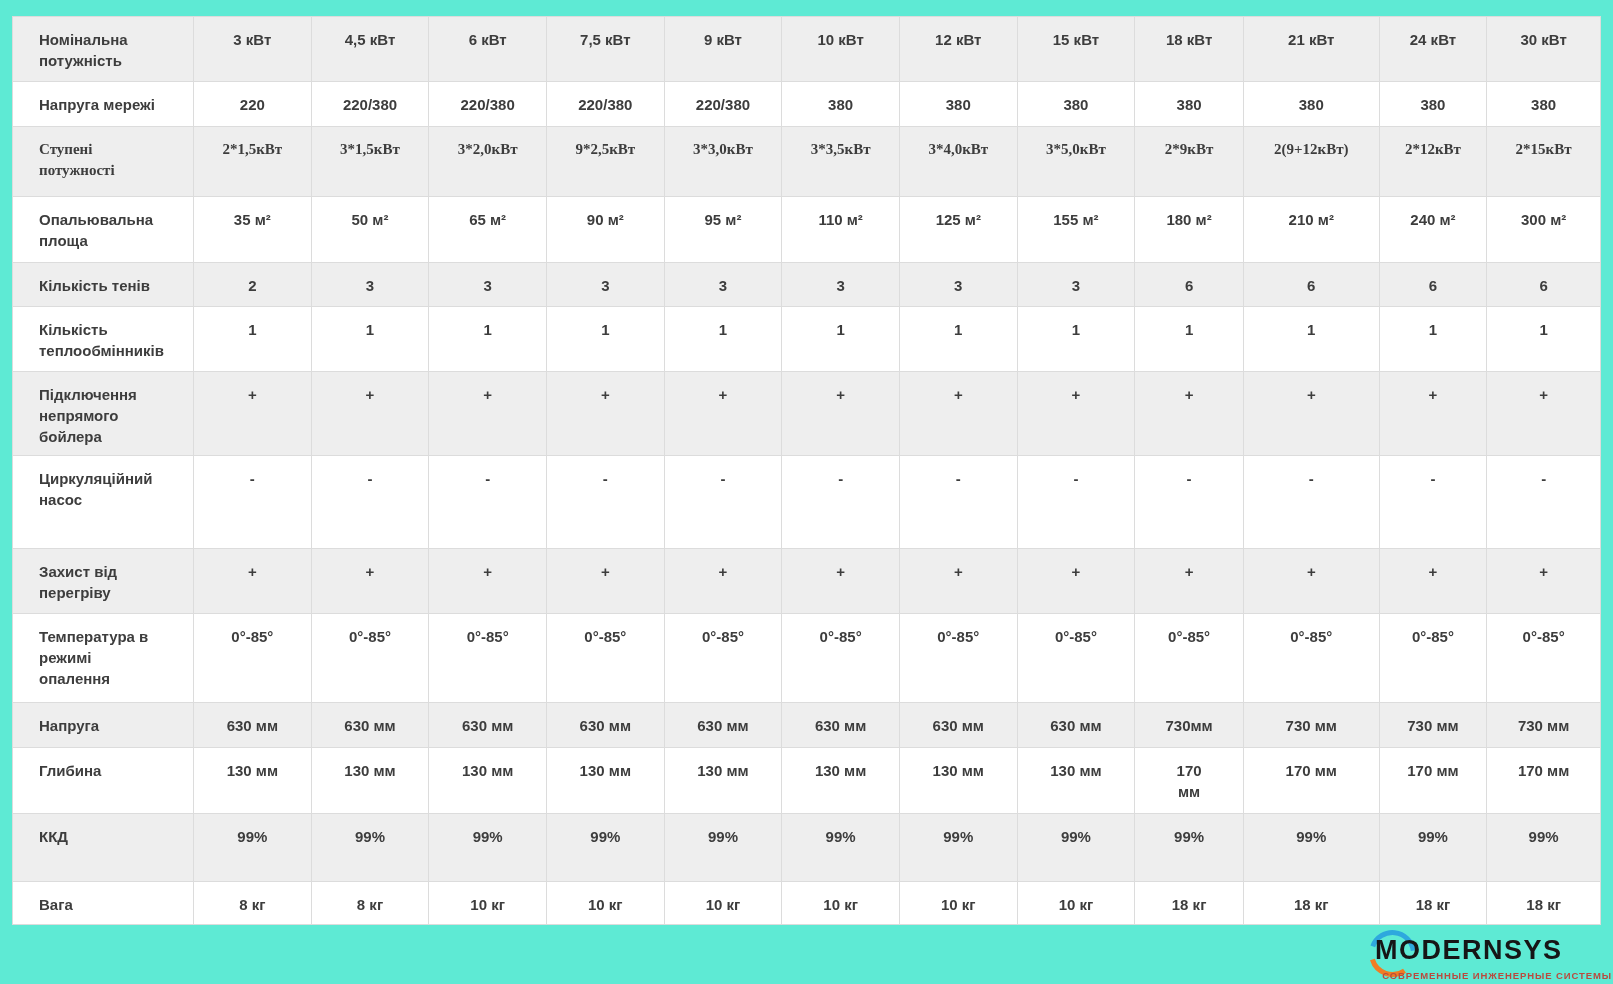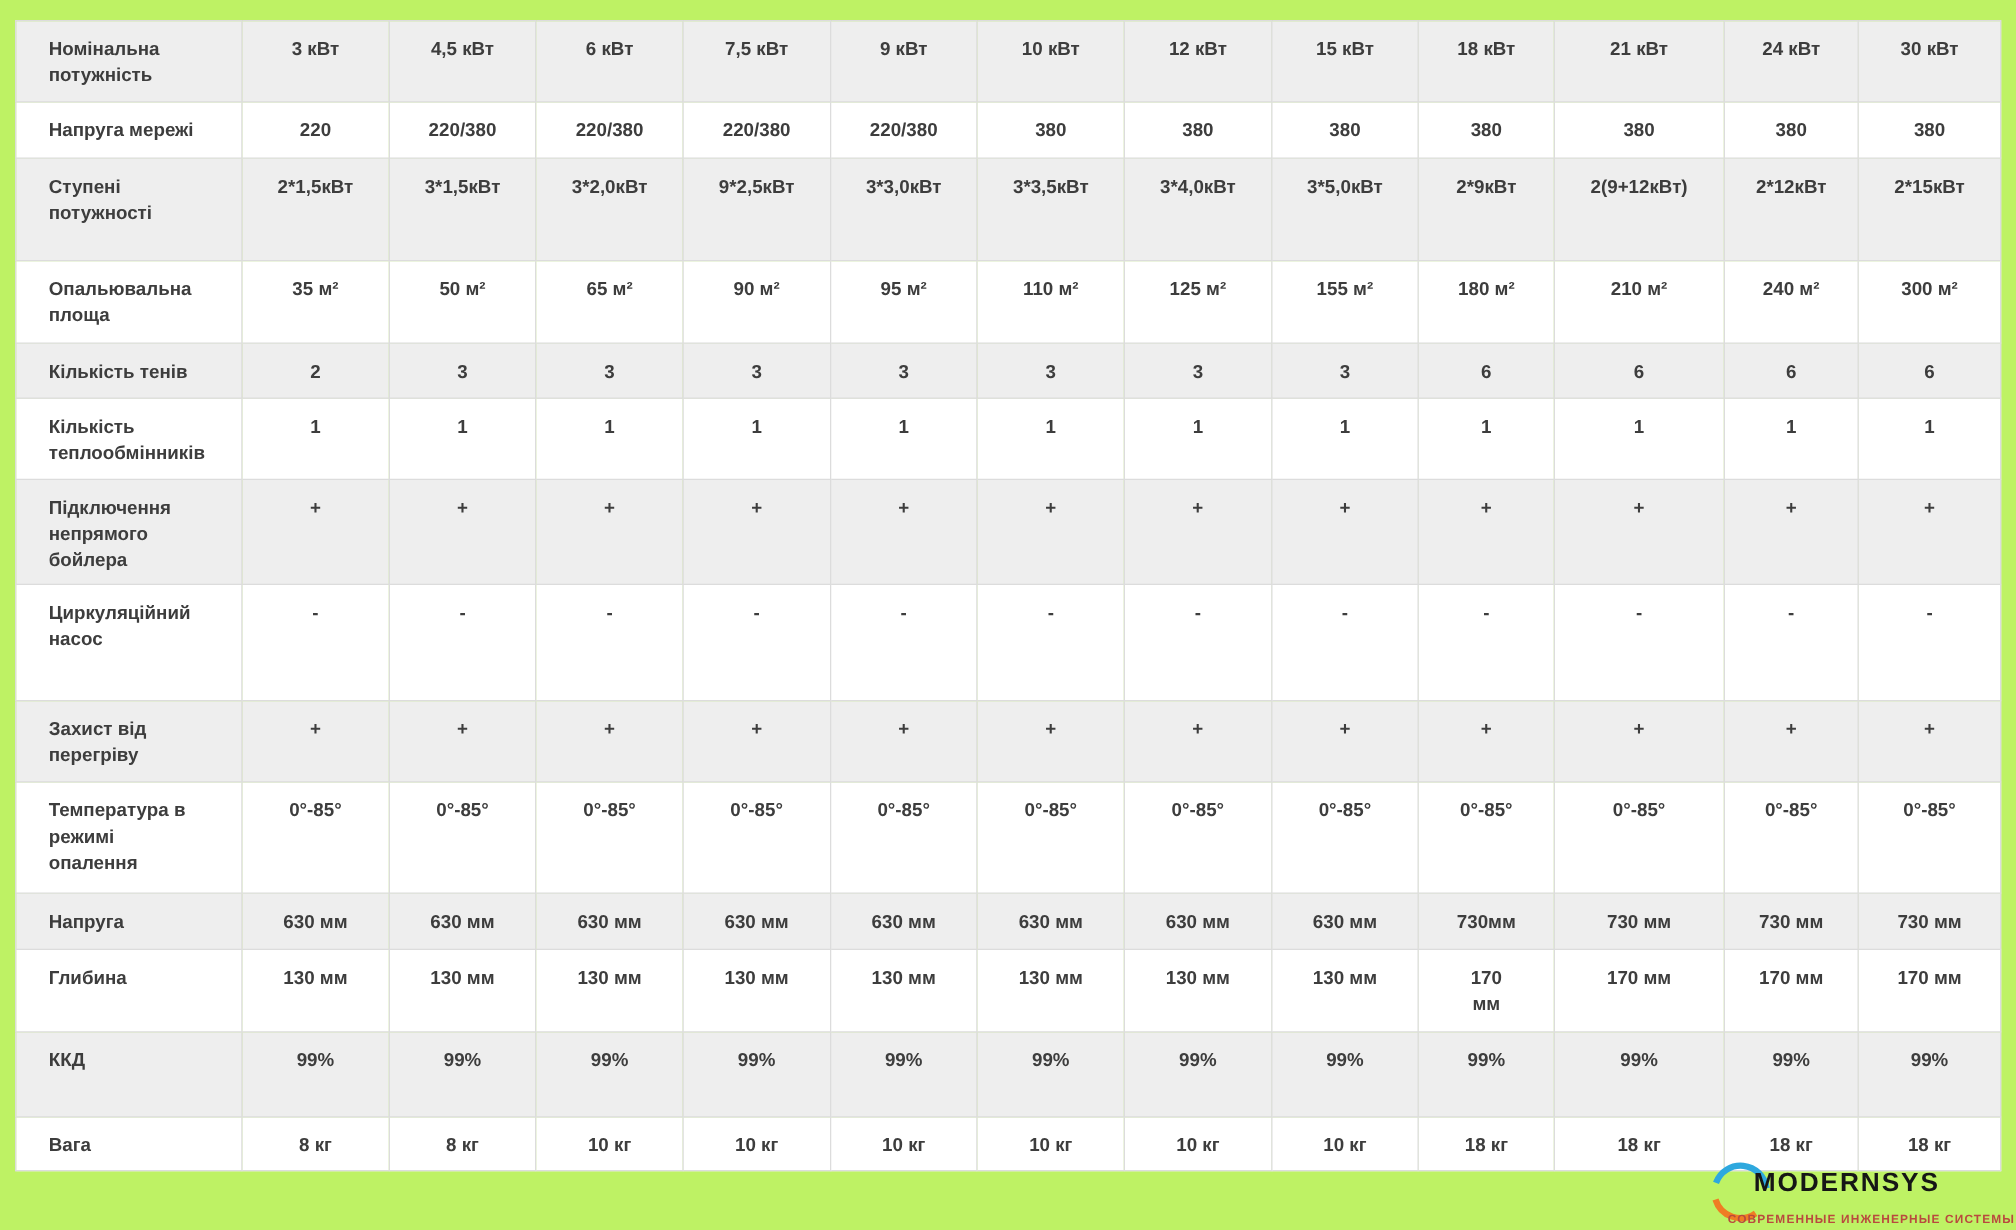--- a/index.html
+++ b/index.html
@@ -12,21 +12,21 @@
     --logo-orange:#ef7d24;
     --logo-tagline:#b94a3e;
   }
   *{margin:0;padding:0;box-sizing:border-box;}
   html,body{background:#fff;}
   .page{
     position:relative;
     width:1613px;
     height:984px;
     overflow:hidden;
-    background:#bef264;
+    background:#5eead4;
     font-family:"Liberation Sans", sans-serif;
   }
   table.specs{
     border-collapse:collapse;
     table-layout:fixed;
     margin:16px 0 0 12px;
     width:1589px;
   }
   table.specs td{
     border:1px solid var(--border);
@@ -41,21 +41,21 @@
   }
   table.specs td.label{
     text-align:left;
     padding-left:26px;
     padding-right:12px;
   }
   table.specs tr:nth-child(odd){background:var(--row-gray);}
   table.specs tr:nth-child(even){background:var(--row-white);}
   table.specs tr:nth-child(1){height:65px;}
   table.specs tr:nth-child(2){height:45px;}
-  table.specs tr:nth-child(3){height:82px;}
+  table.specs tr:nth-child(3){height:70px;font-family:Liberation Serif, serif;}
   table.specs tr:nth-child(4){height:66px;}
   table.specs tr:nth-child(5){height:44px;}
   table.specs tr:nth-child(6){height:65px;}
   table.specs tr:nth-child(7){height:65px;}
   table.specs tr:nth-child(8){height:93px;}
   table.specs tr:nth-child(9){height:65px;}
   table.specs tr:nth-child(10){height:89px;}
   table.specs tr:nth-child(11){height:45px;}
   table.specs tr:nth-child(12){height:66px;}
   table.specs tr:nth-child(13){height:68px;}
@@ -73,26 +73,25 @@
     position:absolute;
     left:0;
     top:1px;
     width:49px;
     height:49px;
   }
   .logo-word{
     position:absolute;
     left:7px;
     top:7px;
-    font-size:21px;
+    font-size:27px;
     font-weight:700;
     letter-spacing:1.5px;
     color:var(--logo-text);
     white-space:nowrap;
-    margin-left:28px;
   }
   .logo-tagline{
     position:absolute;
     right:1px;
     bottom:3px;
     font-size:9.5px;
     font-weight:700;
     letter-spacing:0.9px;
     color:var(--logo-tagline);
     white-space:nowrap;

